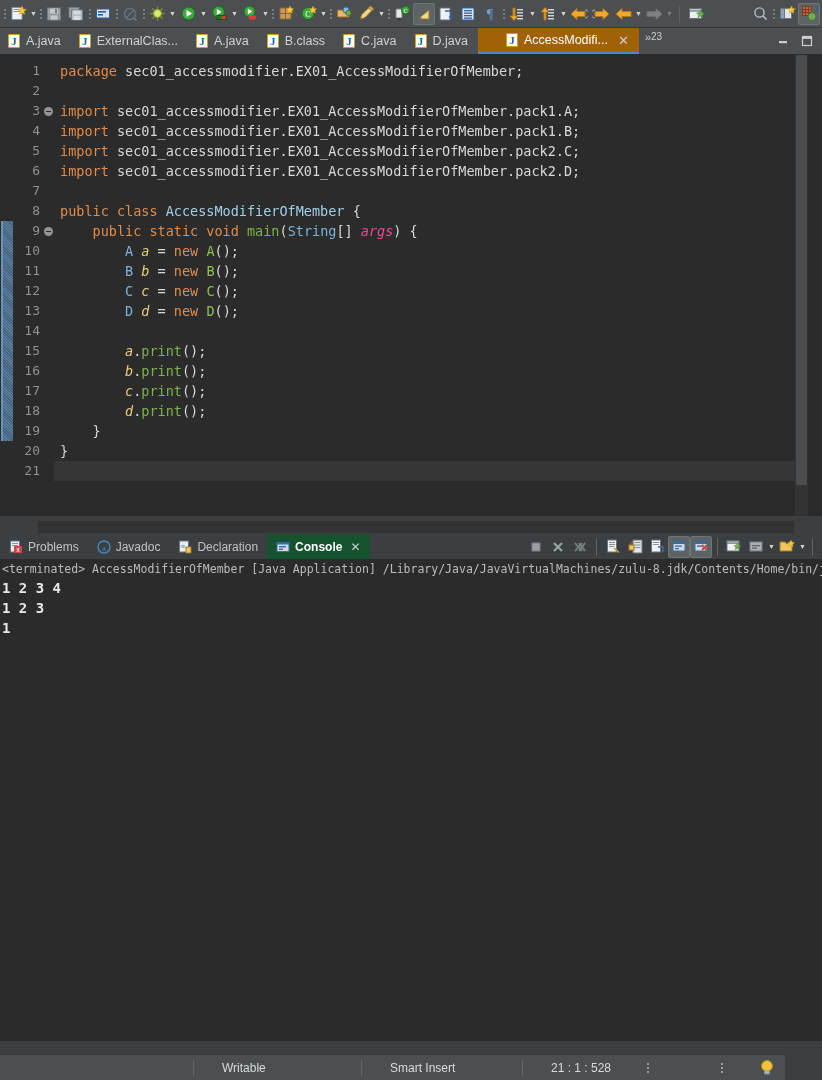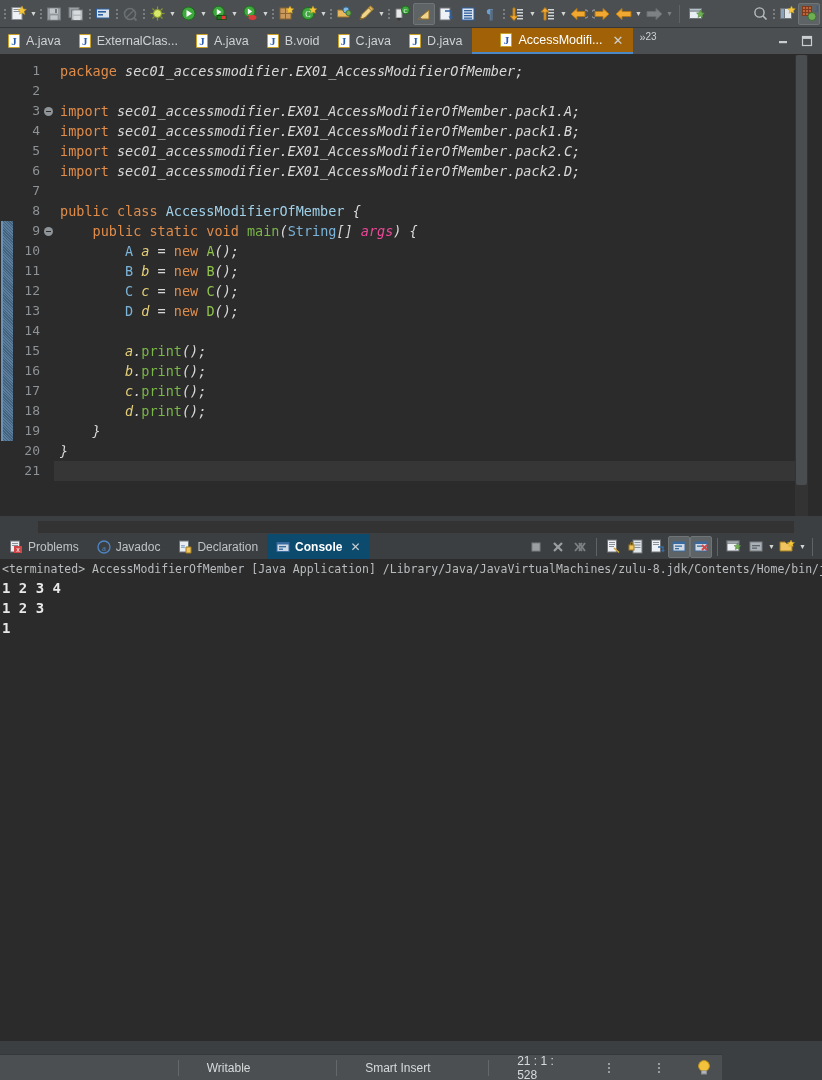--- a/index.html
+++ b/index.html
@@ -146,21 +146,21 @@
     overflow: hidden;
   }
   #code .row { height: 20px; line-height: 20px; padding-left: 6px; }
   #code .row.cur { background: #363636; }
   .kw  { color: #e08c4a; }
   .typ { color: #7bb3d9; }
   .cls { color: #9fd0e8; }
   .mth { color: #7ab648; }
   .var { color: #e5cf7a; font-style: italic; }
   .prm { color: #ec4899; font-style: italic; }
-  .pln { color: #d8d8d8; font-style: italic; }
+  .pln { color: #d8d8d8; }
   .grn { color: #8fc24e; }
 
   #vscroll {
     position: absolute; right: 14px; top: 0; bottom: 0; width: 13px;
     background: #333333;
   }
   #vscroll .thumb {
     position: absolute; left: 1px; width: 11px; top: 0; height: 430px;
     background: #4a4d4f; border-radius: 2px;
   }
@@ -181,39 +181,39 @@
   #panel { background: #3c3f41; height: 507px; position: relative; }
   #panel-tabs {
     height: 26px; display: flex; align-items: stretch;
     background: #3c3f41;
     border-bottom: 1px solid #2b2b2b;
   }
   .ptab {
     display: flex; align-items: center; gap: 5px;
     padding: 0 9px; color: #bfc3c5; font-size: 12px; white-space: nowrap;
   }
-  .ptab.active { background: #0c4a6e; color: #ffffff; font-weight: bold; }
+  .ptab.active { background: #14532d; color: #ffffff; font-weight: bold; }
   .ptab .close { font-size: 12px; font-weight: normal; color: #cdd0d2; margin-left: 3px;}
   .ptools { margin-left: auto; display: flex; align-items: center; padding-right: 4px;}
 
   #console {
     position: absolute; left: 0; right: 0; top: 26px; bottom: 0;
     background: #2b2b2b;
     font-family: "DejaVu Sans Mono", monospace;
     font-size: 12.5px;
     color: #d4d4d4;
     overflow: hidden;
   }
   #console .cline { height: 20px; line-height: 20px; padding-left: 2px; white-space: pre; }
   #console .hdr { color: #b9bcbe; font-size: 11.5px; height: 18px; line-height: 18px; }
   #console .out { color: #e8e8e8; font-weight: bold; font-size: 14px; }
 
   
   #status {
-    position: absolute; left: 0; bottom: 0; width: 722px; height: 26px;
+    position: absolute; left: 0; bottom: 0; width: 785px; height: 26px;
     background: #4b4f51;
     border-top: 1px solid #35383a;
     display: flex; align-items: center;
     color: #d8dbdd; font-size: 12px; gap: 16px;
   }
   #status .cell { padding: 0 12px; height: 16px; display: flex; align-items: center; }
   #status .div { width: 1px; height: 16px; background: #64686a; }
   .vdots { display: flex; flex-direction: column; gap: 2px; padding: 0 8px;}
   .vdots i { width: 2px; height: 2px; background: #9a9d9f; display: block; }
 
@@ -554,21 +554,21 @@
   <div class="tab">
     <span class="jicon"></span>
     <span>ExternalClas...</span>
   </div>
   <div class="tab">
     <span class="jicon"></span>
     <span>A.java</span>
   </div>
   <div class="tab">
     <span class="jicon"></span>
-    <span>B.void</span>
+    <span>B.class</span>
   </div>
   <div class="tab">
     <span class="jicon"></span>
     <span>C.java</span>
   </div>
   <div class="tab">
     <span class="jicon"></span>
     <span>D.java</span>
   </div>
   <div class="tab active">

